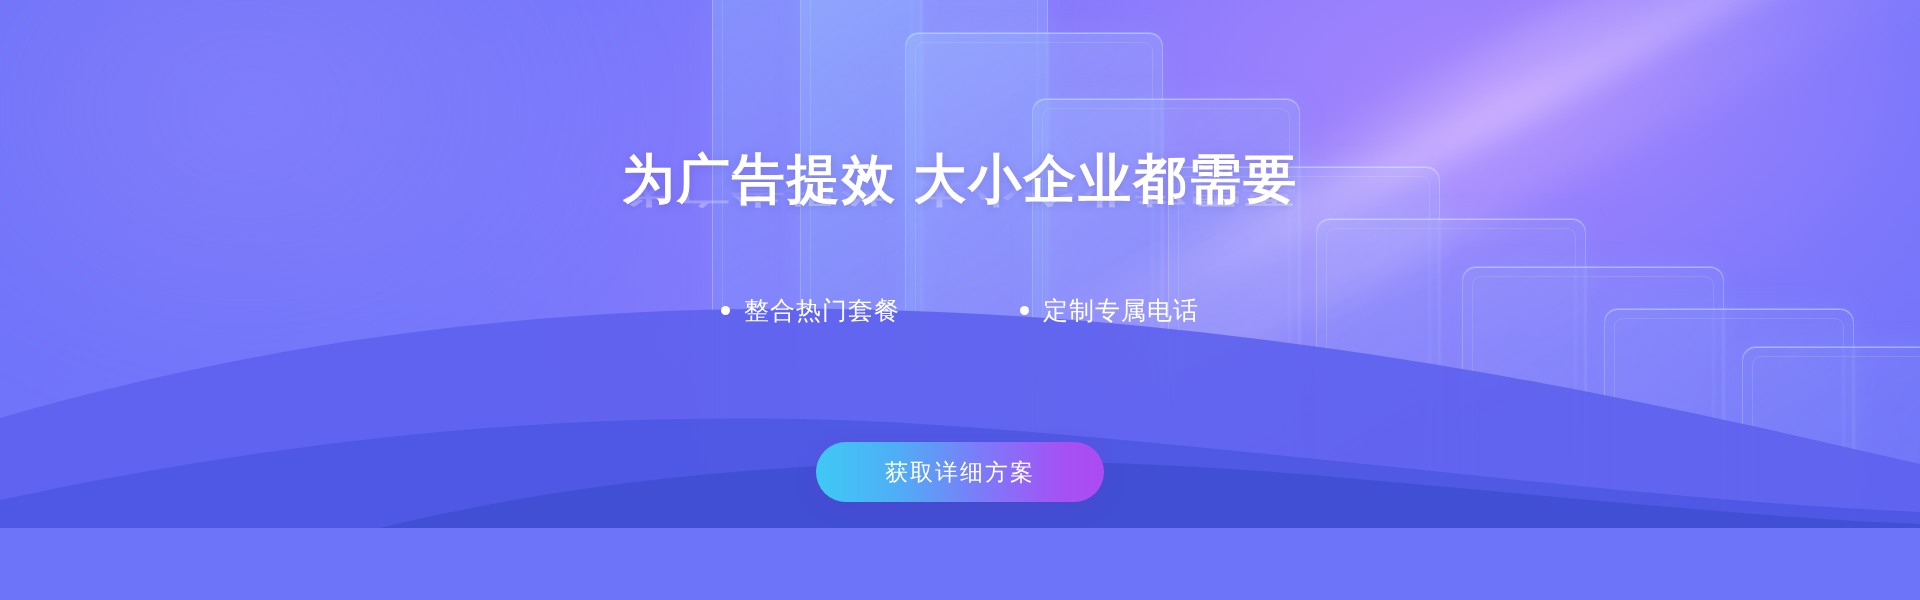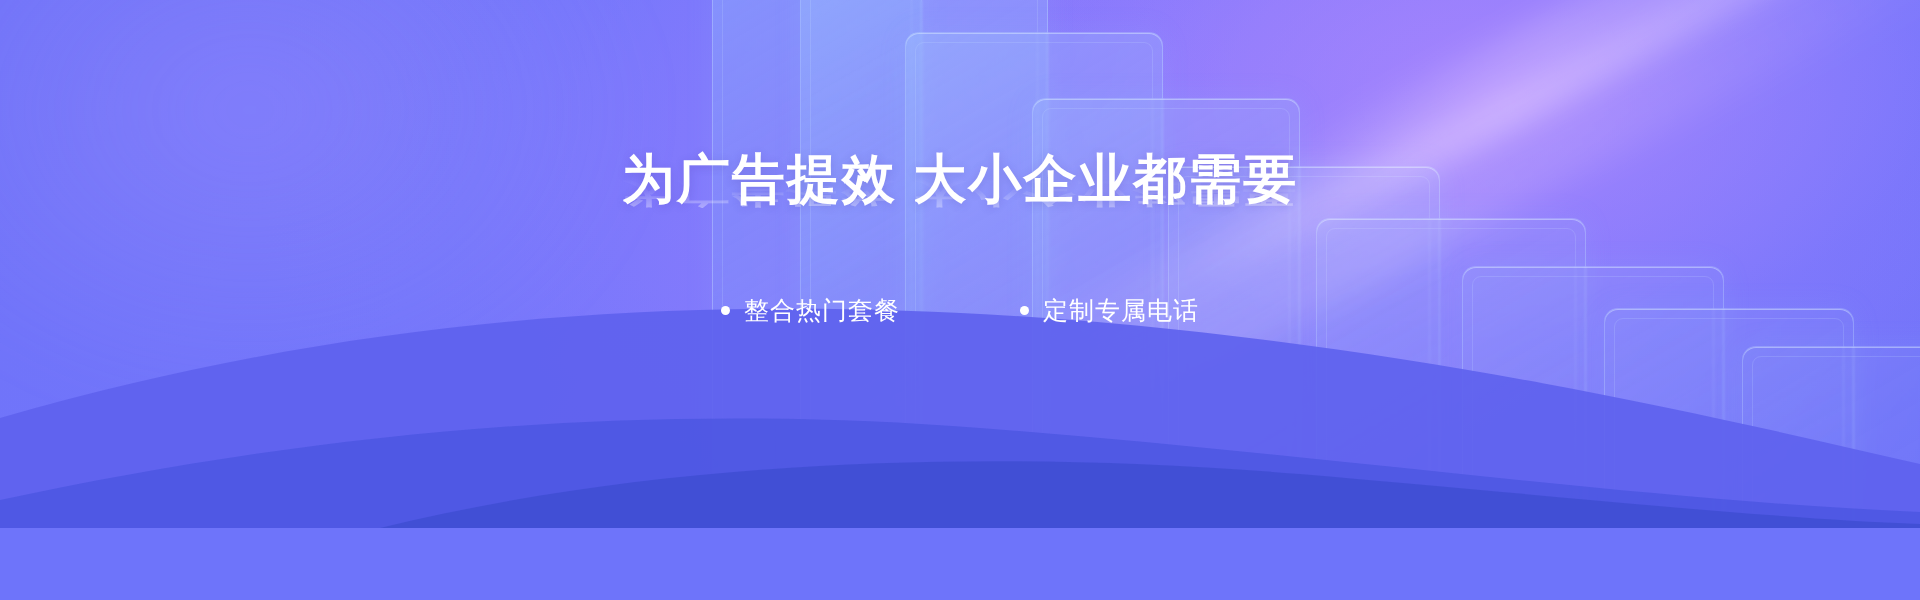--- a/index.html
+++ b/index.html
@@ -208,15 +208,18 @@
       <div class="bullet">
         <span class="dot"></span>
         <span>整合热门套餐</span>
       </div>
       <div class="bullet">
         <span class="dot"></span>
         <span>定制专属电话</span>
       </div>
     </div>
 
+    <div class="cta-wrap">
+      <button class="cta">获取详细方案</button>
+    </div>
 
   </div>
 </div>
 
 </body></html>

